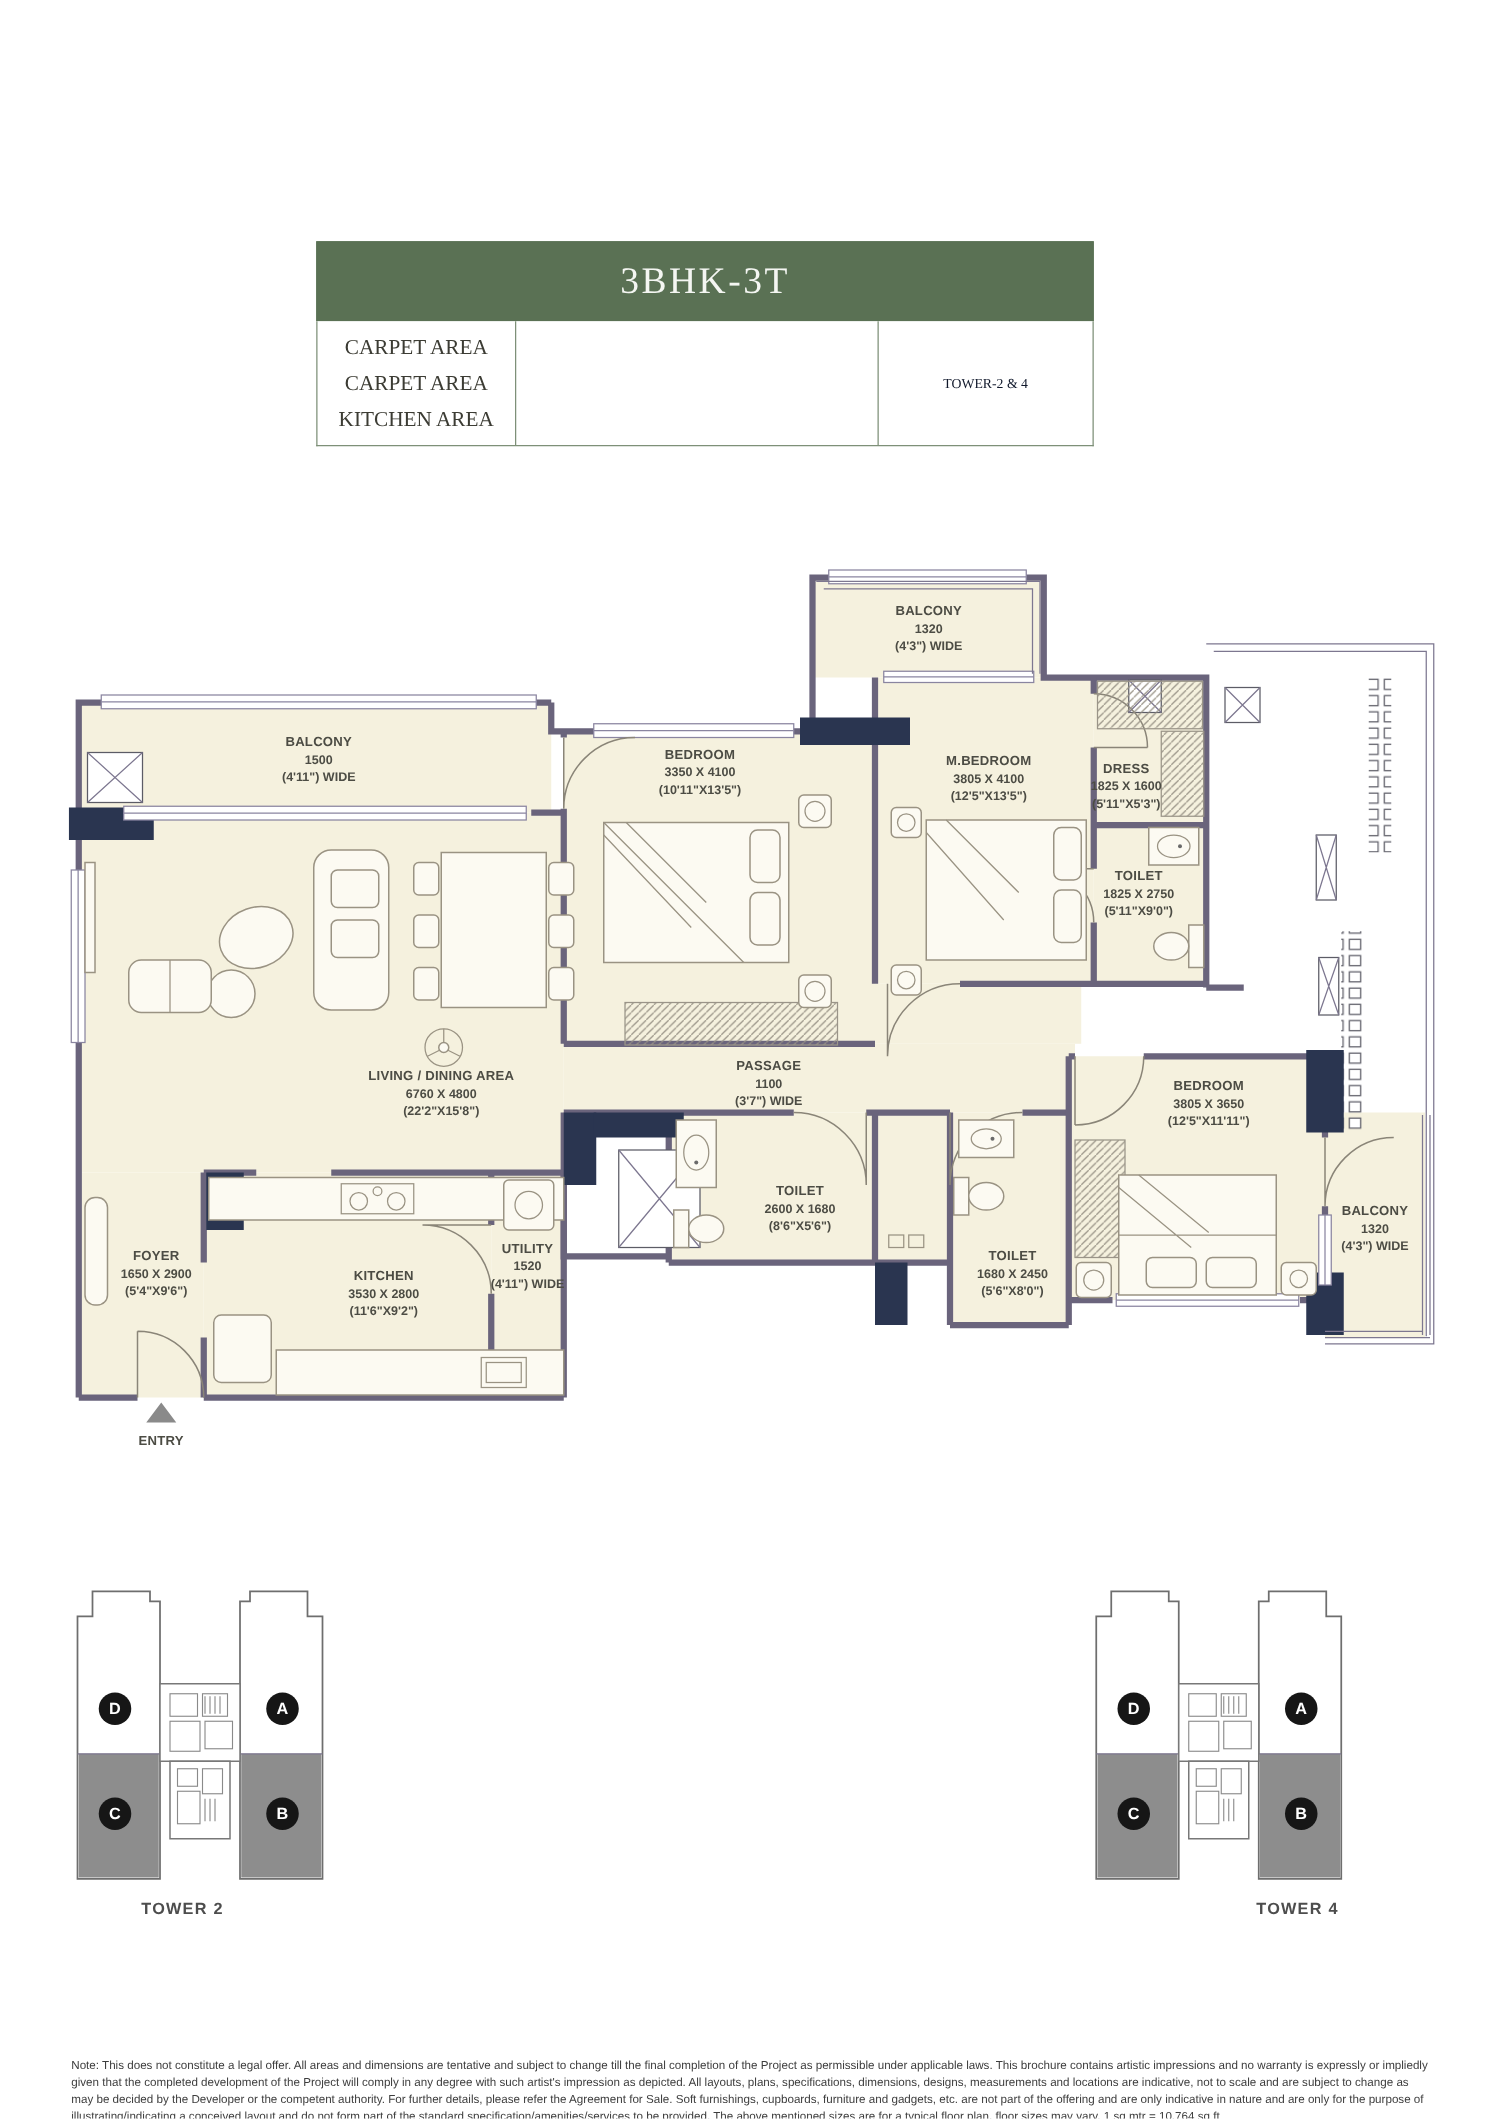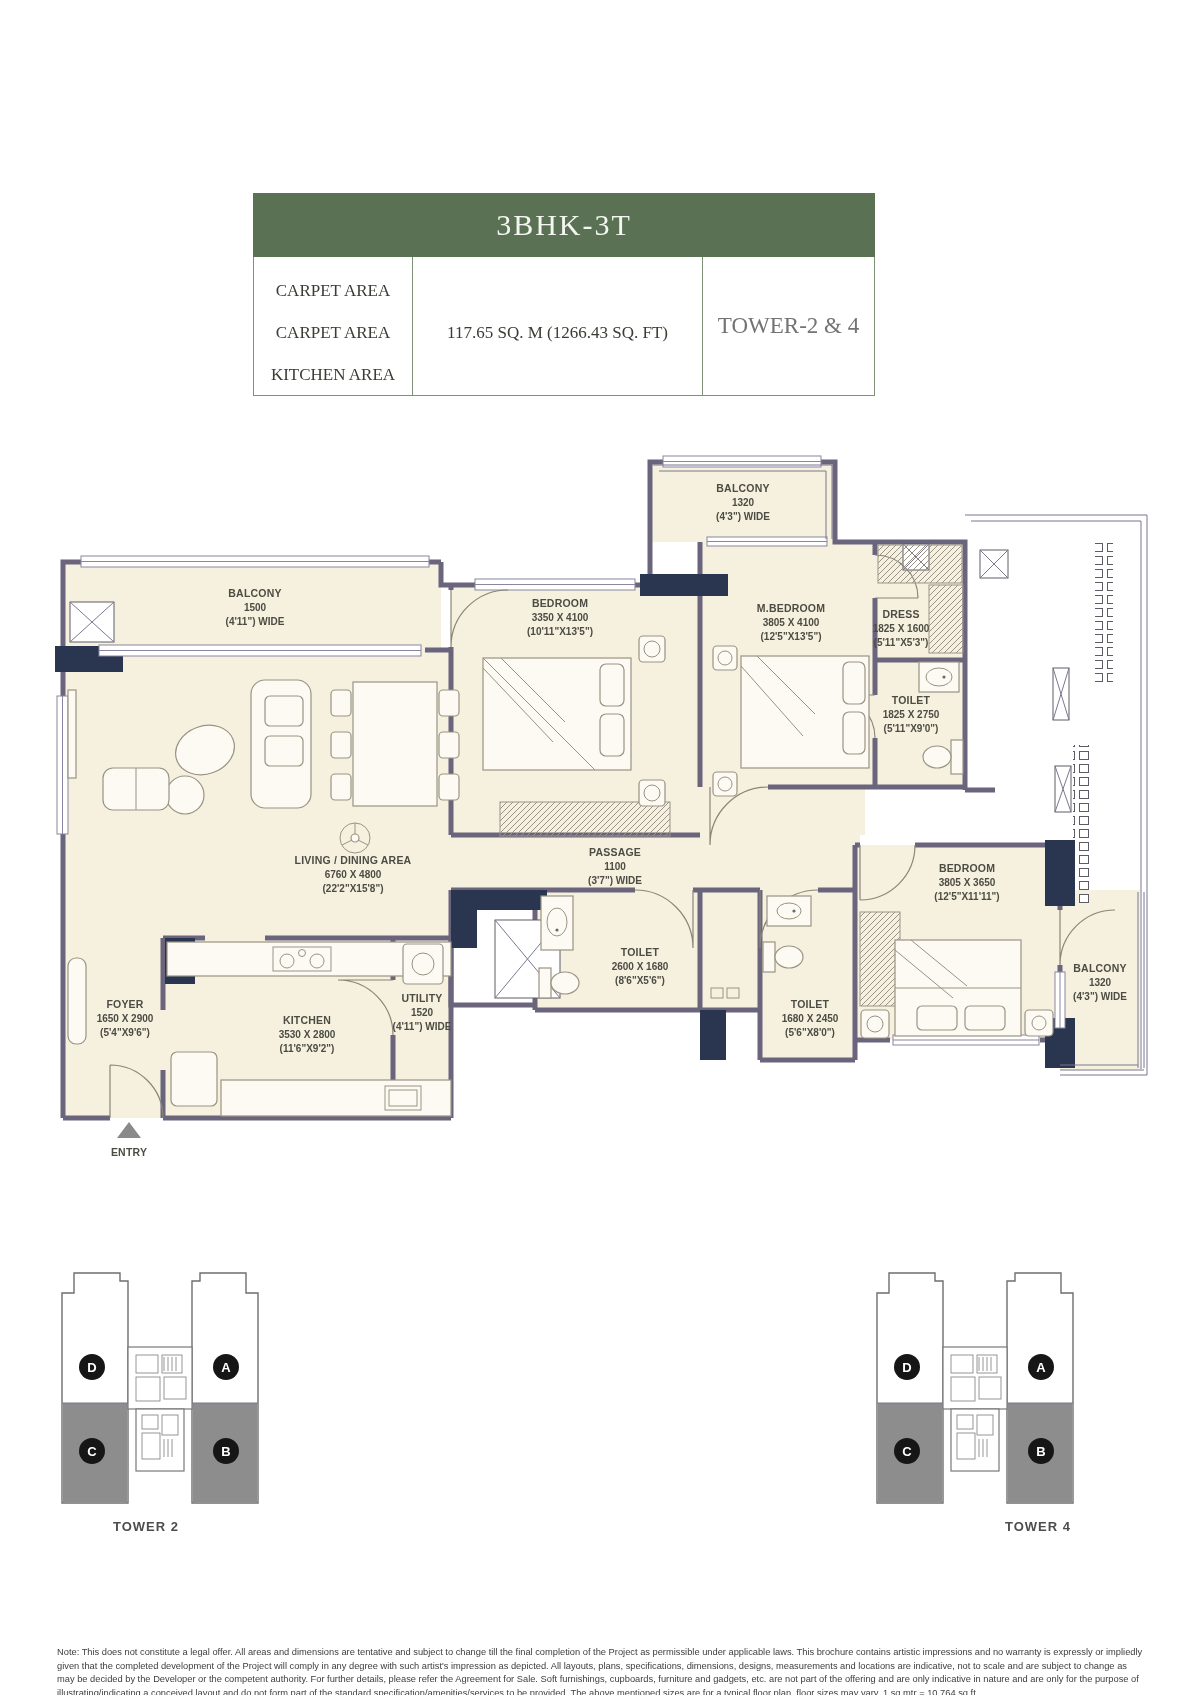--- a/index.html
+++ b/index.html
@@ -8,24 +8,24 @@
 
   
   .spec{position:absolute;left:253px;top:193px;width:622px;font-family:"Liberation Serif",serif;}
   .spec-header{height:62px;background:#5a7154;border:1px solid #5a7154;display:flex;
                align-items:center;justify-content:center;color:#f4f6f2;font-size:30px;
                letter-spacing:2px;font-weight:400;}
   .spec-body{display:grid;grid-template-columns:158px 290px 172px;border:1px solid #7e9078;
              border-top:none;background:#fff;}
   .spec-col{display:flex;flex-direction:column;justify-content:center;padding:6px 0;}
   .spec-cell{height:29px;display:flex;align-items:center;justify-content:center;
-             font-size:17px;color:#3c3c34;white-space:nowrap;margin-top:13px;}
+             font-size:17px;color:#3c3c34;white-space:nowrap;}
   .spec-col.vals{border-left:1px solid #7e9078;}
   .spec-tower{border-left:1px solid #7e9078;display:flex;align-items:center;justify-content:center;
-              font-size:23px;color:#737373;}
+              font-size:11px;color:#0f172a;}
 
   
   .plan{position:absolute;left:55px;top:450px;width:1105px;height:730px;}
   .floor{fill:#f5f1de;}
   .wall{stroke:#6a647c;stroke-width:5;fill:none;stroke-linecap:butt;}
   .thin{stroke:#8a8578;stroke-width:1.2;fill:none;}
   .thin2{stroke:#7d7790;stroke-width:1;fill:none;}
   .navy{fill:#2a3550;}
   .furn{stroke:#9a9383;stroke-width:1.2;fill:#fcfaf2;}
   .furnl{stroke:#9a9383;stroke-width:1;fill:none;}
@@ -61,21 +61,20 @@
 
   <div class="spec">
     <div class="spec-header">3BHK-3T</div>
     <div class="spec-body">
       <div class="spec-col">
         <div class="spec-cell">CARPET AREA</div>
         <div class="spec-cell">CARPET AREA</div>
         <div class="spec-cell">KITCHEN AREA</div>
       </div>
       <div class="spec-col vals">
-        <div class="spec-cell">117.65 SQ. M (1266.43 SQ. FT)</div>
       </div>
       <div class="spec-tower">TOWER-2 &amp; 4</div>
     </div>
   </div>
 
   <svg class="plan" viewBox="0 0 1105 730">
     <defs>
       <pattern id="hat" width="6" height="6" patternUnits="userSpaceOnUse">
         <path d="M0,6 L6,0" stroke="#9a9488" stroke-width="1"></path>
       </pattern>

